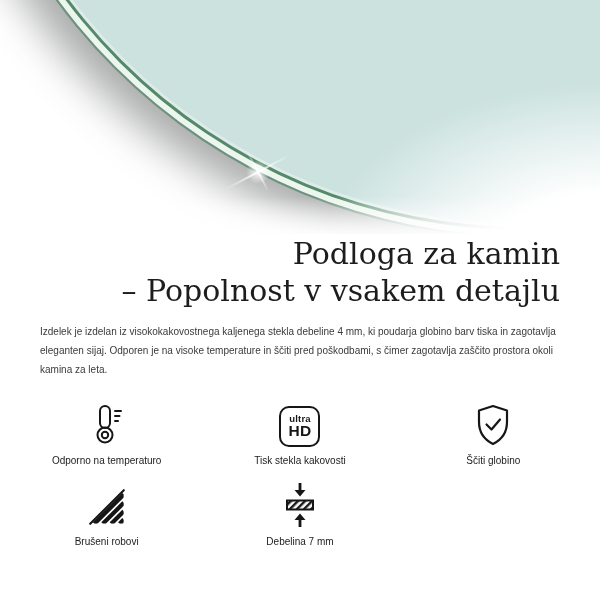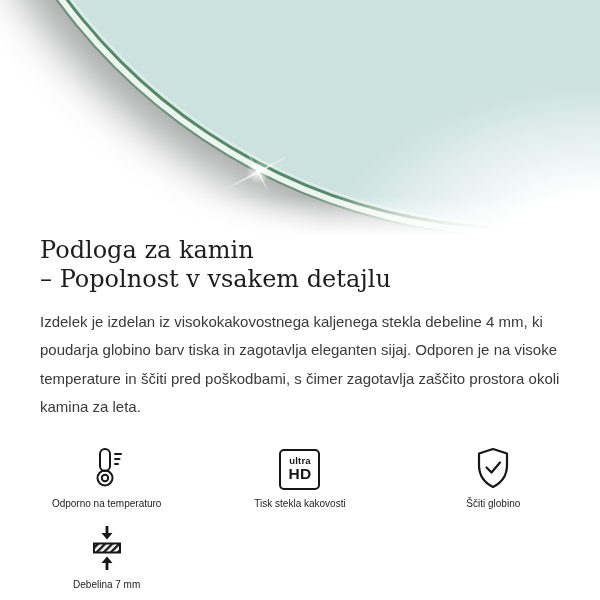--- a/index.html
+++ b/index.html
@@ -60,39 +60,40 @@
     position:absolute;inset:0;z-index:4;pointer-events:none;
     background:
       radial-gradient(400px 250px at 101% 112%, #fff 28%, rgba(255,255,255,0) 72%),
       linear-gradient(to bottom, rgba(255,255,255,0) 84%, rgba(255,255,255,0.9) 100%);
   }
 
   
   .content{padding:0 40px;}
   .title{
     font-family:"DejaVu Serif","Liberation Serif",serif;font-weight:400;
-    font-size:24px;line-height:1.22;color:var(--heading-text);
+    font-size:30px;line-height:1.22;color:var(--heading-text);
     margin:2px 0 13px;
+    text-align:right;
   }
   .title span{display:block;}
   .desc{
-    font-size:15px;line-height:1.9;color:var(--body-text);
+    font-size:10px;line-height:1.9;color:var(--body-text);
     max-width:524px;
   }
 
   
   .features{
     margin:22px -30px 0;
     display:grid;grid-template-columns:repeat(3,1fr);row-gap:16px;
   }
   .feature{display:flex;flex-direction:column;align-items:center;text-align:center;}
   .icon-box{height:46px;display:flex;align-items:flex-end;justify-content:center;color:var(--icon-stroke);}
   .feature-label{margin-top:8px;font-size:10px;color:var(--label-text);}
   .uhd{
-    width:41px;height:41px;border:2.5px solid var(--icon-stroke);border-radius:5px;
+    width:41px;height:41px;border:2.5px solid var(--icon-stroke);border-radius:10px;
     display:flex;flex-direction:column;align-items:center;justify-content:center;color:var(--icon-stroke);
   }
   .uhd-top{font-size:9.5px;font-weight:700;line-height:1;letter-spacing:0.2px;}
   .uhd-bottom{font-size:15.5px;font-weight:700;line-height:1.05;letter-spacing:0.3px;}
 </style>
 </head>
 <body>
 
 <div class="stage">
 
@@ -146,20 +147,39 @@
         <div class="icon-box">
           <svg width="42" height="44" viewBox="0 0 40 44" fill="none" stroke="currentColor" stroke-width="2.2" stroke-linecap="round" stroke-linejoin="round">
             <path d="M20 3 L34 7.5 V19 C34 29.5 28 37 20 41 C12 37 6 29.5 6 19 V7.5 Z"></path>
             <path d="M13.5 21.5 L18.5 26.5 L27 16.5"></path>
           </svg>
         </div>
         <div class="feature-label">Ščiti globino</div>
       </div>
 
 
+      <div class="feature">
+        <div class="icon-box">
+          <svg width="42" height="42" viewBox="0 0 40 40">
+            <defs>
+                <clipPath id="triClip">
+                  <polygon points="4,36 36,4 36,36"></polygon>
+                </clipPath>
+              </defs>
+            <line x1="4" y1="36" x2="36" y2="4" stroke="currentColor" stroke-width="2" stroke-linecap="round"></line>
+            <g clip-path="url(#triClip)" stroke="currentColor" stroke-width="4">
+              <line x1="8" y1="36" x2="36" y2="8"></line>
+              <line x1="16" y1="36" x2="36" y2="16"></line>
+              <line x1="24" y1="36" x2="36" y2="24"></line>
+              <line x1="32" y1="36" x2="36" y2="32"></line>
+            </g>
+          </svg>
+        </div>
+        <div class="feature-label">Brušeni robovi</div>
+      </div>
 
       <div class="feature">
         <div class="icon-box">
           <svg width="42" height="46" viewBox="0 0 40 46">
             <defs>
               <pattern id="hatchBar" width="5" height="5" patternUnits="userSpaceOnUse" patternTransform="rotate(45)">
                 <rect width="2.4" height="5" fill="currentColor"></rect>
               </pattern>
             </defs>
             <rect x="18.6" y="1" width="2.8" height="7.5" fill="currentColor"></rect>

